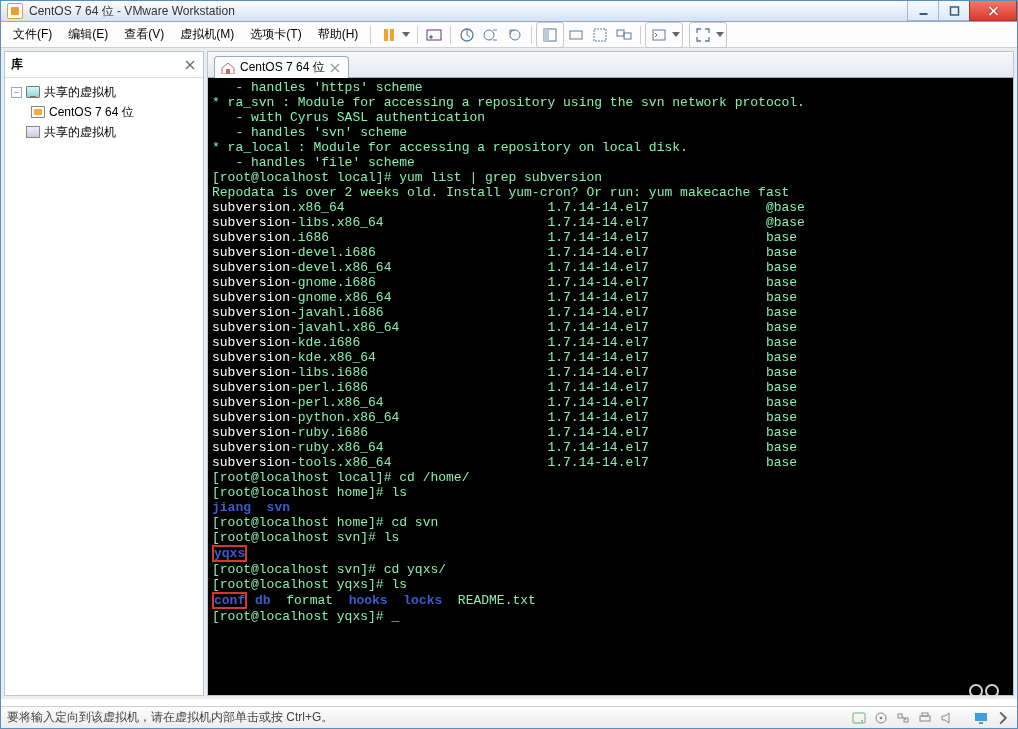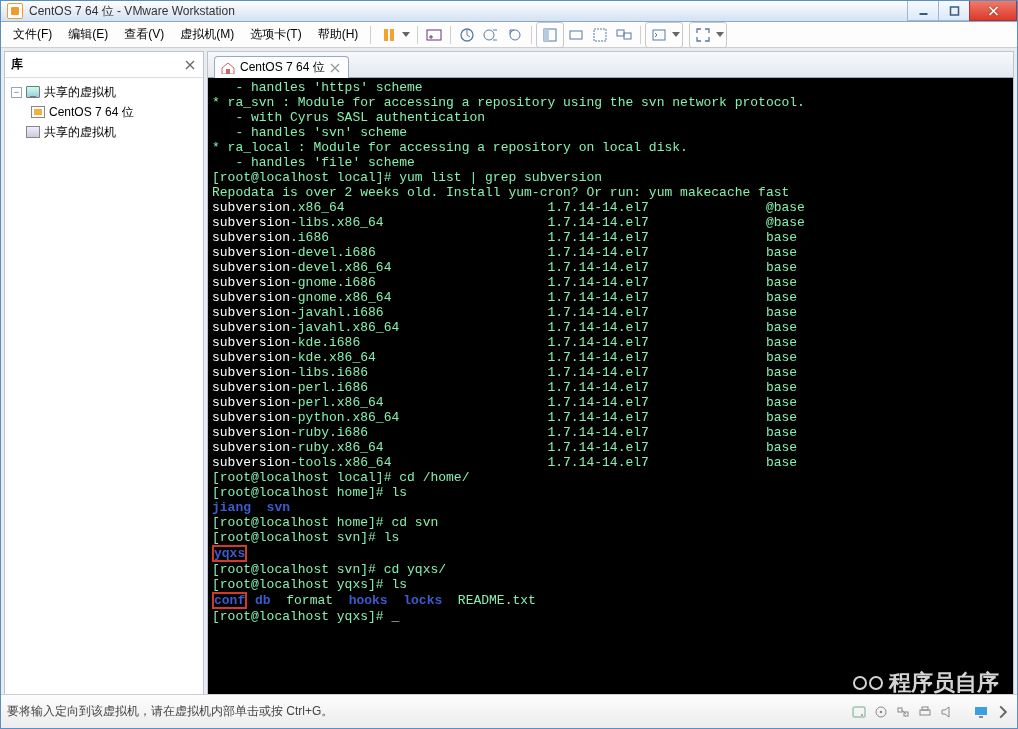--- a/index.html
+++ b/index.html
@@ -66,21 +66,21 @@
           border-radius:4px 4px 0 0; position:relative; top:1px; font-size:12px;}
   .tab .home-icon{width:14px;height:12px;}
   .tab .close-x{width:10px;height:10px;color:#888;}
   
   .terminal { flex:1; background:#000; color:#ccc; font-family:"Consolas","Courier New",monospace;
               font-size:13px; line-height:15px; padding:2px 4px; overflow:hidden; white-space:pre; }
   .terminal .w{color:#86efac;} .terminal .r{color:#ffffff;} .terminal .b{color:#3b5bcf;font-weight:bold;}
   .terminal .cur{color:#ccc;}
   .redbox{border:2px solid #d03a2b; padding:0 0; display:inline-block; line-height:13px;}
   
-  .statusbar { position:absolute; bottom:0; left:0; right:0; height:34px;
+  .statusbar { position:absolute; bottom:0; left:0; right:0; height:22px;
                background:linear-gradient(#fdfdfd,#ececec); border-top:1px solid #cfcfcf;
                display:flex; align-items:center; padding:0 6px; font-size:12px; color:#444; }
   .statusbar .spacer{flex:1;}
   .statusbar .sicon{width:16px;height:16px;margin-left:6px;display:flex;align-items:center;justify-content:center;}
   .statusbar .sicon svg{width:14px;height:14px;}
   
   .watermark { position:absolute; right:18px; bottom:30px; display:flex; align-items:center;
                gap:6px; color:#e6e6e6; font-size:22px; font-weight:bold;
                text-shadow:0 0 3px rgba(0,0,0,.5); opacity:.92; }
   .watermark .wicon{display:flex;gap:2px;}
@@ -307,14 +307,13 @@
         <path d="M3 1 L7 5 L3 9" stroke="#666" fill="none" stroke-width="1.4"></path>
       </svg>
     </span>
 </div>
 
 <div class="watermark">
   <span class="wicon">
       <span></span>
       <span></span>
     </span>
-  <span>程序员自序</span>
 </div>
 
 </body></html>

